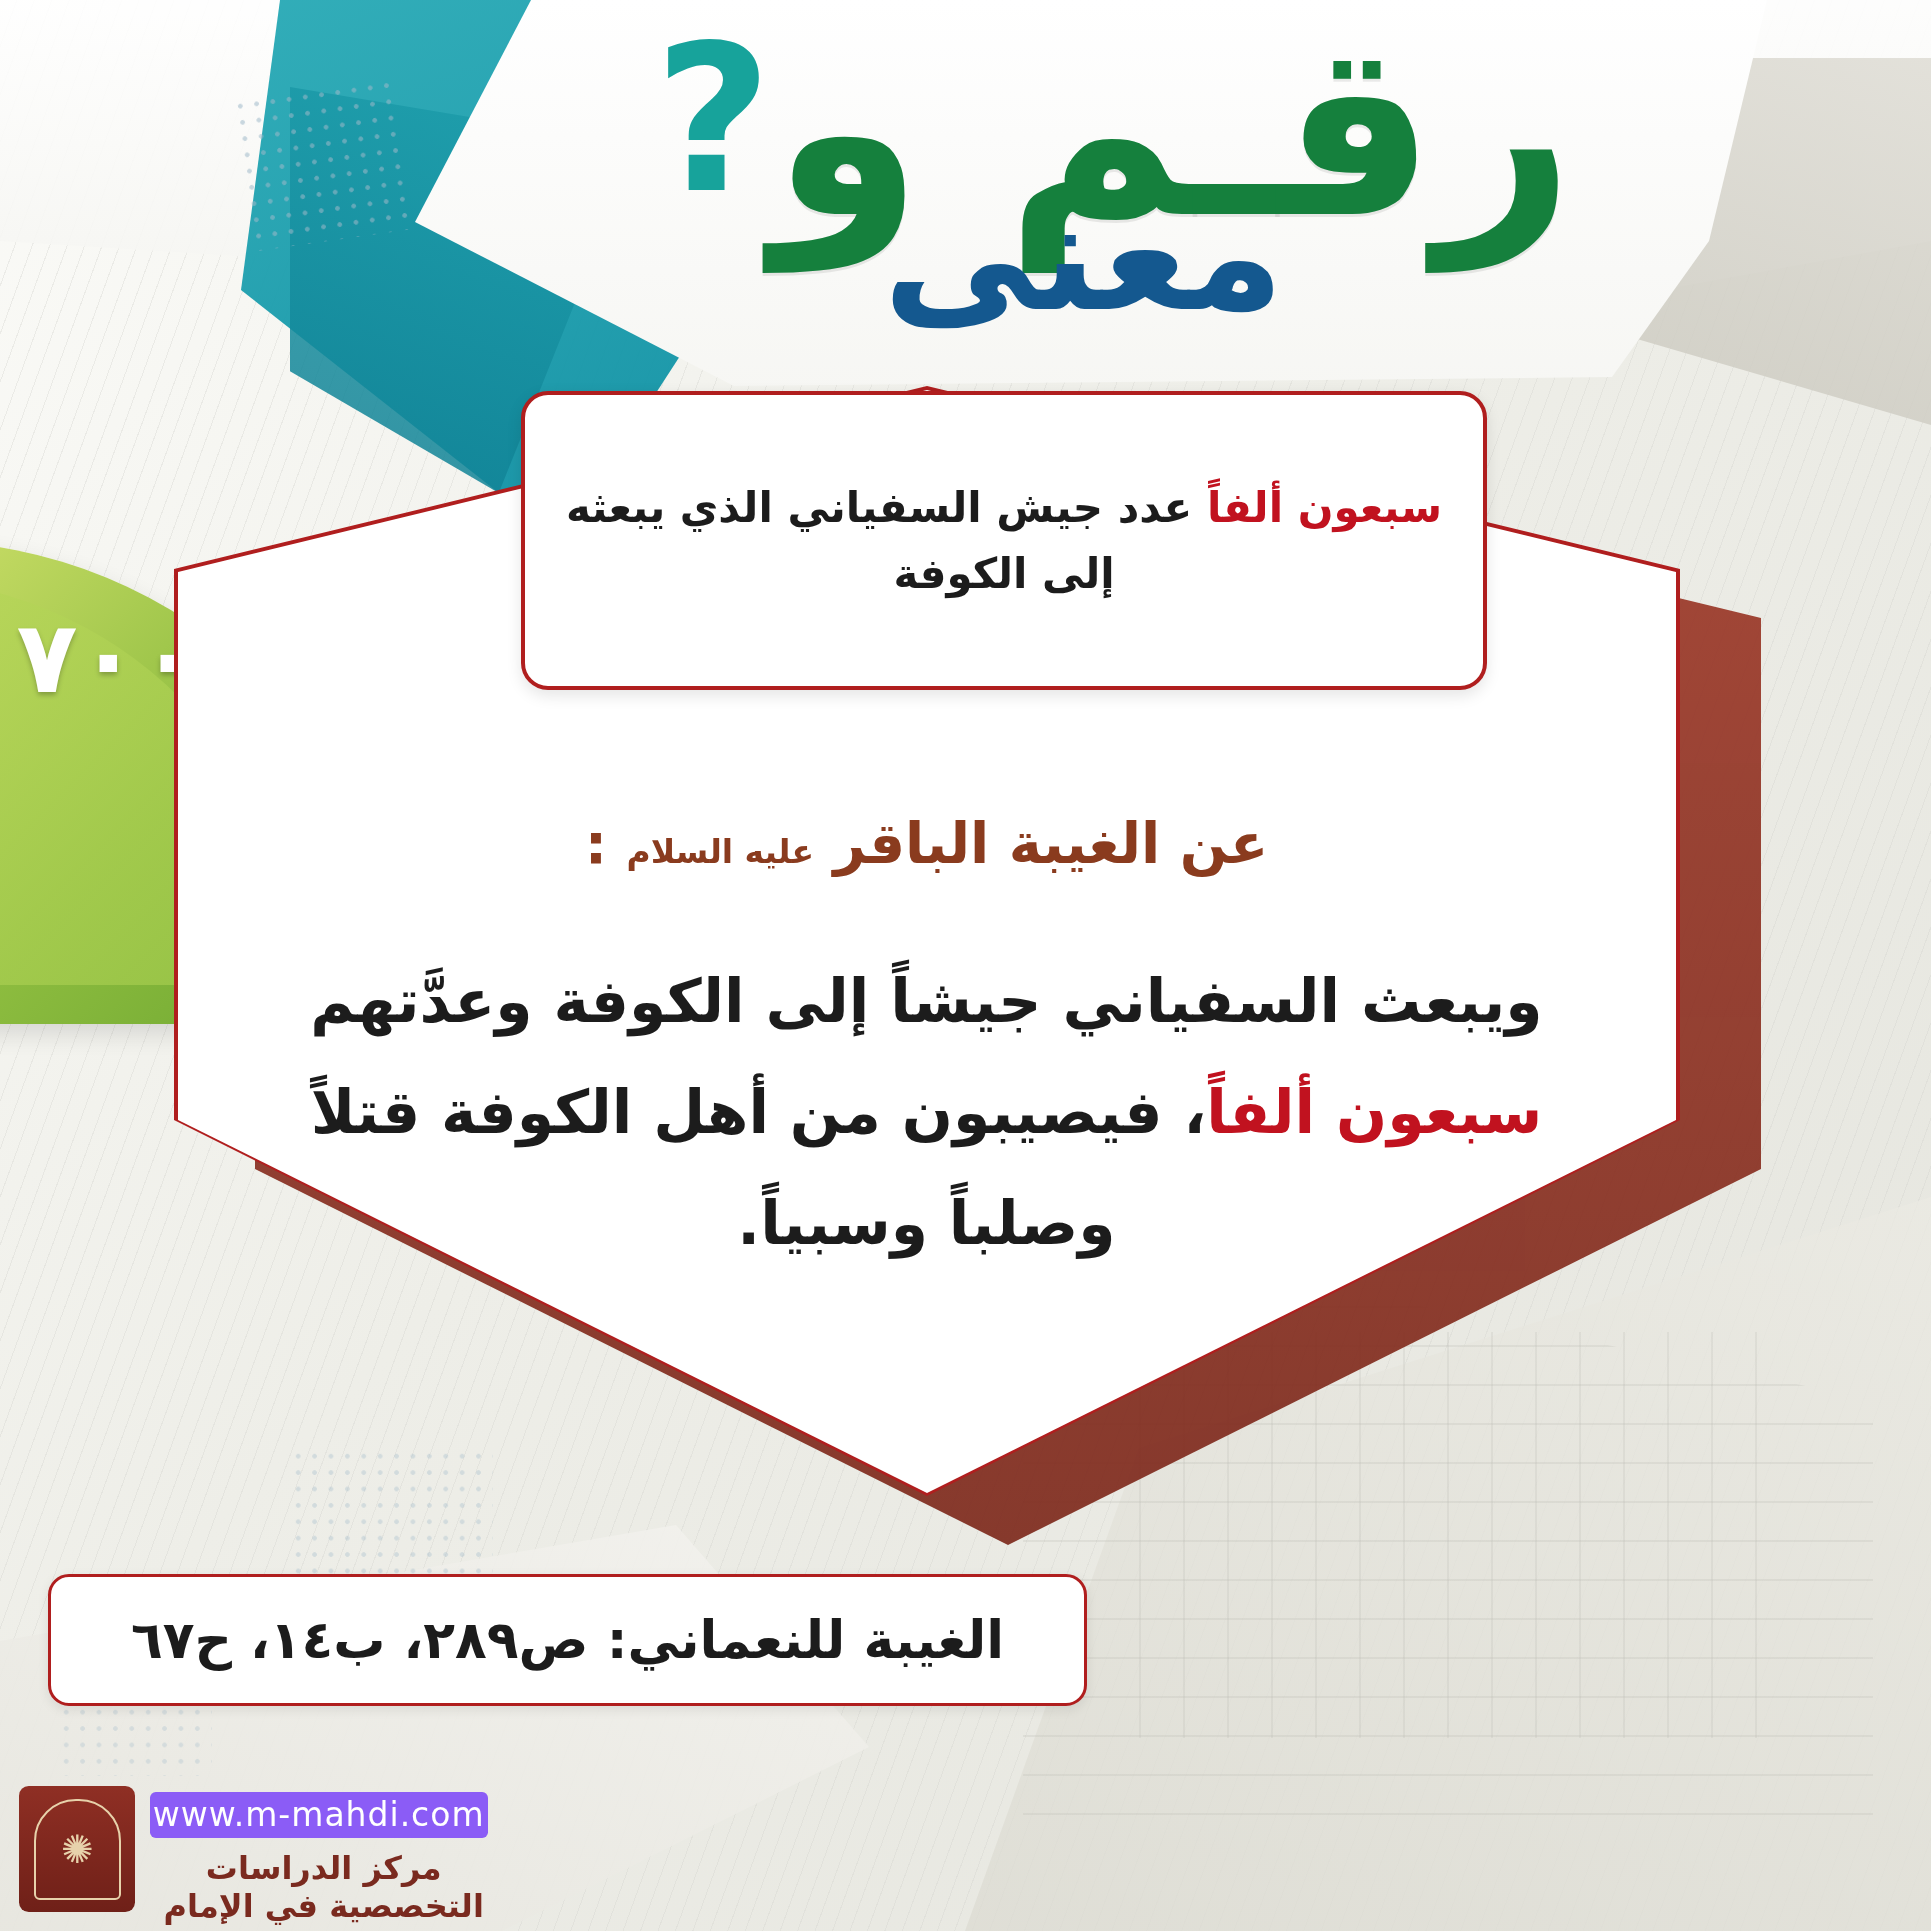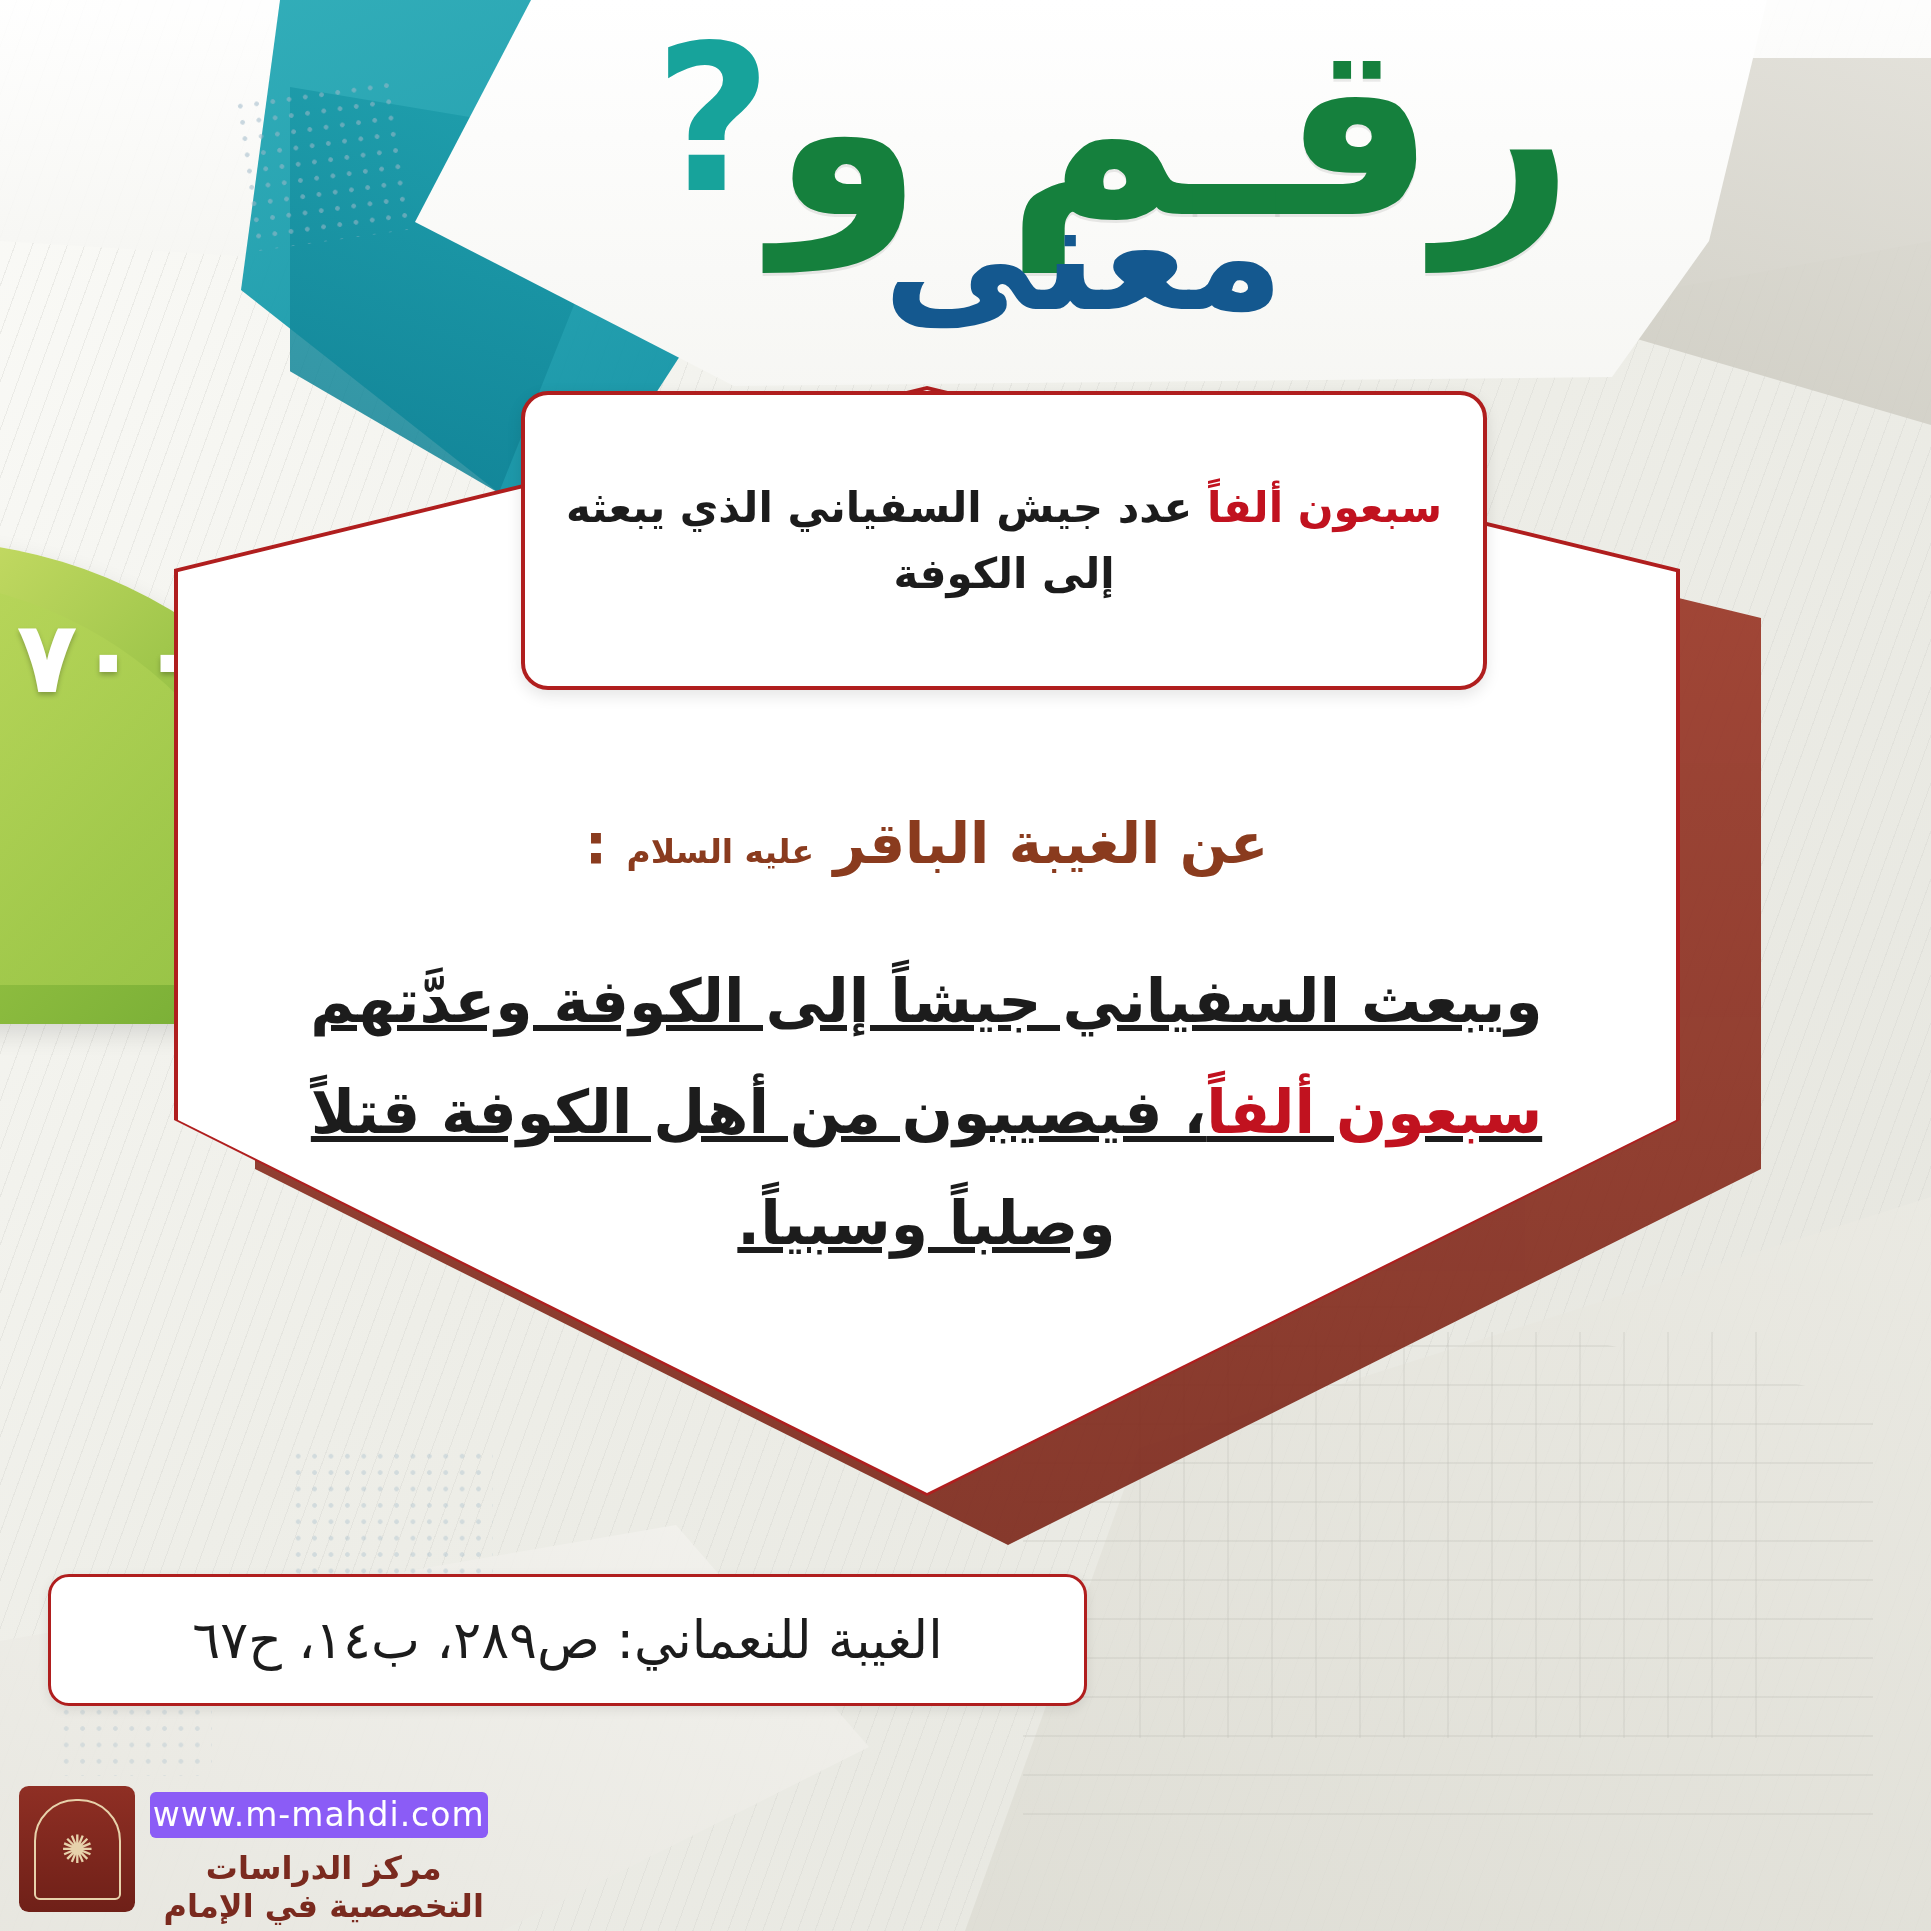--- a/index.html
+++ b/index.html
@@ -169,33 +169,33 @@
   
   .narrator{
     position:absolute;left:270px;top:811px;width:1313px;
     text-align:center;direction:rtl;
     font-size:56px;font-weight:bold;color:#8a3b1e;
   }
   .narrator .sal{font-size:33px;color:#8a3b1e;}
   .hadith{
     position:absolute;left:241px;top:946px;width:1371px;
     text-align:center;direction:rtl;
-    font-size:60px;line-height:1.85;font-weight:bold;color:#1c1c1c;text-decoration:underline;
+    font-size:60px;line-height:1.85;font-weight:bold;color:#1c1c1c;
   }
   .hadith .hl{color:#c1121f;}
 
   
   .source-box{
     position:absolute;left:48px;top:1574px;width:1033px;height:126px;
     background:#ffffff;border:3.9px solid #b01e1e;border-radius:21px;
     display:flex;align-items:center;justify-content:center;
     box-shadow:0 3.9px 11.6px rgba(0,0,0,.08);
   }
   .source-text{
-    font-size:52px;font-weight:normal;color:#1c1c1c;direction:rtl;
+    font-size:52px;font-weight:bold;color:#1c1c1c;direction:rtl;
   }
 
   
   .footer{
     position:absolute;left:9.7px;bottom:9.7px;width:502px;height:145px;
   }
   .footer-emblem{
     position:absolute;left:9.7px;top:9.7px;width:116px;height:126px;
     background:linear-gradient(180deg,#8f2f24 0%,#6f2018 100%);
     border-radius:9.7px;

